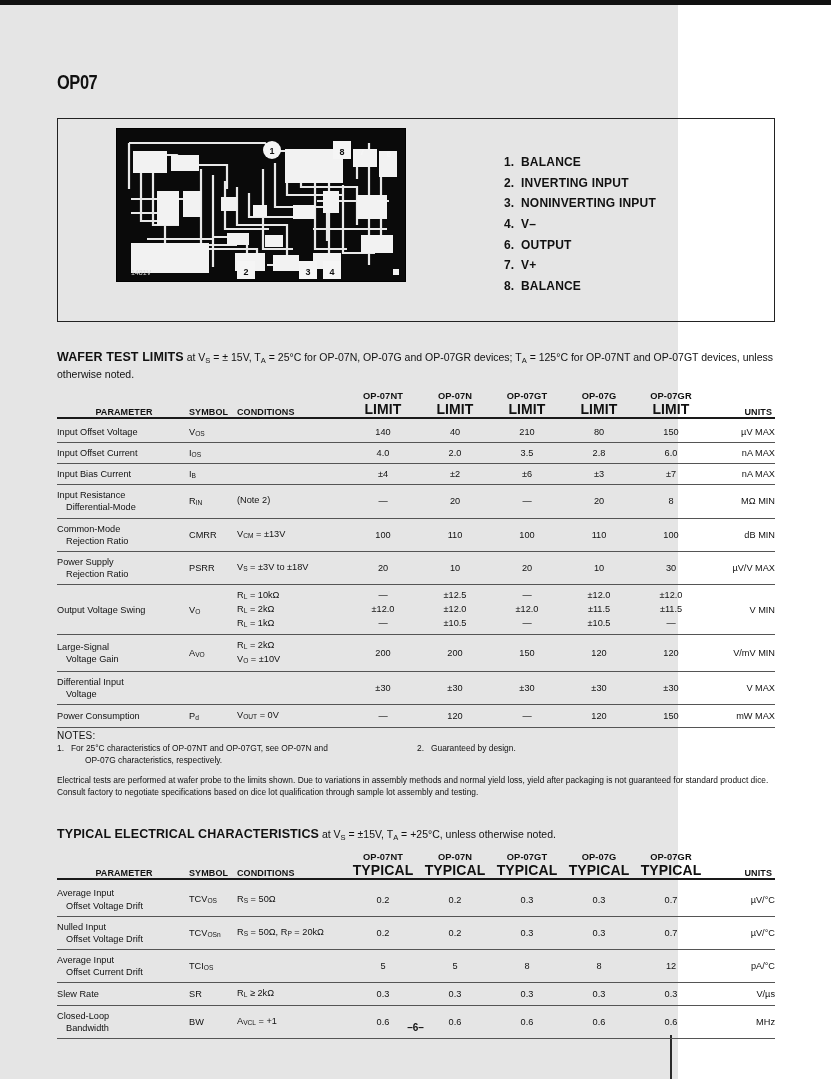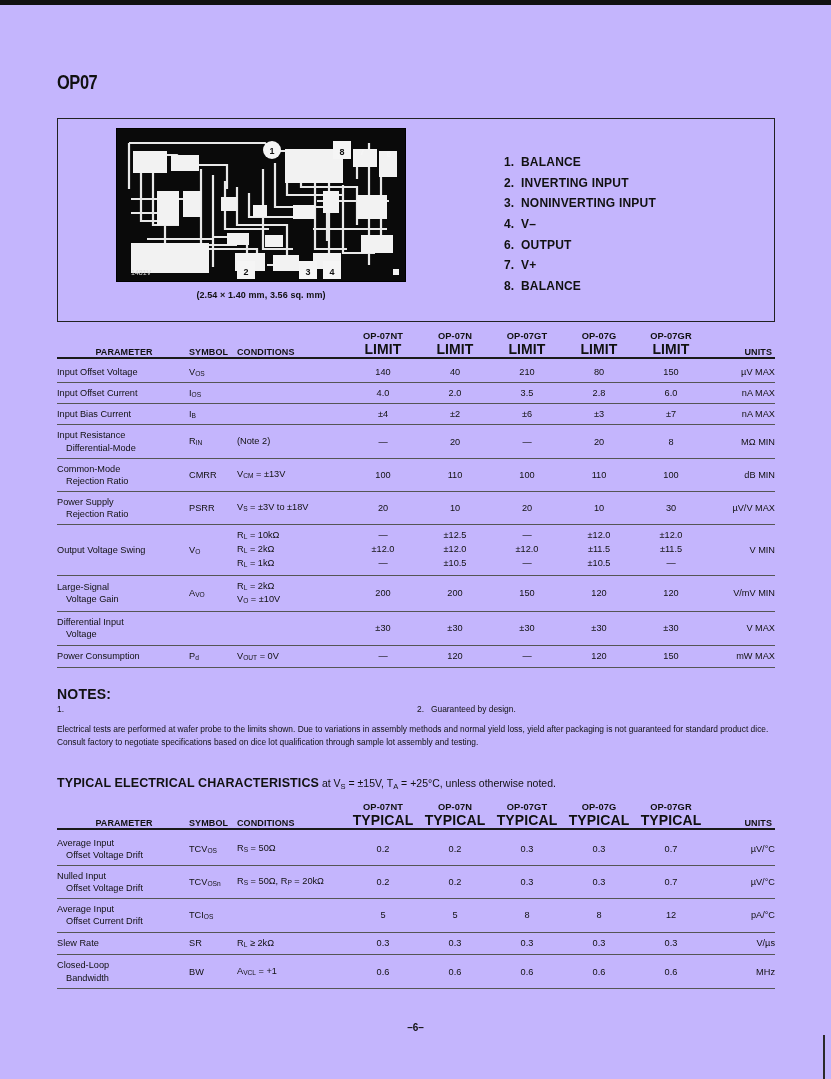--- a/index.html
+++ b/index.html
@@ -11,23 +11,23 @@
     width: 831px;
     height: 1079px;
     position: relative;
     font-family: "Liberation Sans", sans-serif;
     color: #111;
     overflow: hidden;
   }
   .page {
     position: absolute;
     left: 0; top: 0;
-    width: 831px;
+    width: 678px;
     height: 1079px;
-    background: #c4b5fd;
+    background: #e5e5e5;
   }
   .top-bar {
     position: absolute;
     left: 0; top: 0;
     width: 831px;
     height: 5px;
     background: #111;
   }
   .right-rule {
     position: absolute;
@@ -154,23 +154,23 @@
   td.symb  { text-align: left; }
   td.cond  { text-align: left; line-height: 1.5; }
   td.val   { text-align: center; }
   td.units { text-align: right; padding-right: 3px; }
   .multi { line-height: 1.5; }
 
   tr.last > td { border-bottom: 2.2px solid #1a1a1a; }
 
   
   .notes-title {
-    font-size: 14px;
-    font-weight: bold;
-    margin-top: 18px;
+    font-size: 10px;
+    font-weight: normal;
+    margin-top: 2px;
     letter-spacing: 0.2px;
   }
   .notes-grid {
     display: flex;
     font-size: 8.4px;
     line-height: 1.42;
     margin-top: 2px;
   }
   .notes-col-a { width: 360px; }
   .notes-col-b { width: 340px; }
@@ -272,35 +272,38 @@
               <rect x="182" y="132" width="18" height="18" fill="#f5f5f5"></rect>
               <text x="191" y="146" fill="#111" text-anchor="middle">3</text>
               <rect x="206" y="132" width="18" height="18" fill="#f5f5f5"></rect>
               <text x="215" y="146" fill="#111" text-anchor="middle">4</text>
             </g>
             <text x="14" y="146" fill="#dcdcdc" font-family="Liberation Sans, sans-serif" font-size="7">1481V</text>
             <rect x="276" y="140" width="6" height="6" fill="#f2f2f2"></rect>
           </svg>
         </div>
         <div class="die-caption">
-          <div>(2.54 × 1.40 mm, 3.56 sq. mm)</div>
         </div>
       </div>
 
       <div class="pinlist">
         <div><span class="pinnum">1.</span><span>BALANCE</span></div>
         <div><span class="pinnum">2.</span><span>INVERTING INPUT</span></div>
         <div><span class="pinnum">3.</span><span>NONINVERTING INPUT</span></div>
         <div><span class="pinnum">4.</span><span>V–</span></div>
         <div><span class="pinnum">6.</span><span>OUTPUT</span></div>
         <div><span class="pinnum">7.</span><span>V+</span></div>
         <div><span class="pinnum">8.</span><span>BALANCE</span></div>
       </div>
     </div>
 
+    <div class="spec-intro">
+      <b>WAFER TEST LIMITS</b>
+      <span>at V<sub>S</sub> = ± 15V, T<sub>A</sub> = 25°C for OP-07N, OP-07G and OP-07GR devices; T<sub>A</sub> = 125°C for OP-07NT and OP-07GT devices, unless otherwise noted.</span>
+    </div>
 
     <table class="spec">
       <colgroup>
         <col style="width:132px">
           <col style="width:48px">
           <col style="width:110px">
         <col style="width:72px">
           <col style="width:72px">
           <col style="width:72px">
         <col style="width:72px">
@@ -493,20 +496,24 @@
             <td class="units">mW MAX</td>
           </tr>
         </tbody>
     </table>
 
     <div class="notes-title">NOTES:</div>
     <div class="notes-grid">
       <div class="notes-col-a">
         <div class="note-item">
           <span class="note-n">1.</span>
+          <span class="note-body">
+            <span>For 25°C characteristics of OP-07NT and OP-07GT, see OP-07N and</span>
+            <span class="cont">OP-07G characteristics, respectively.</span>
+          </span>
         </div>
       </div>
       <div class="notes-col-b">
         <div class="note-item">
           <span class="note-n">2.</span>
           <span class="note-body">Guaranteed by design.</span>
         </div>
       </div>
     </div>
     <div class="note-para">Electrical tests are performed at wafer probe to the limits shown. Due to variations in assembly methods and normal yield loss, yield after packaging is not guaranteed for standard product dice. Consult factory to negotiate specifications based on dice lot qualification through sample lot assembly and testing.</div>

